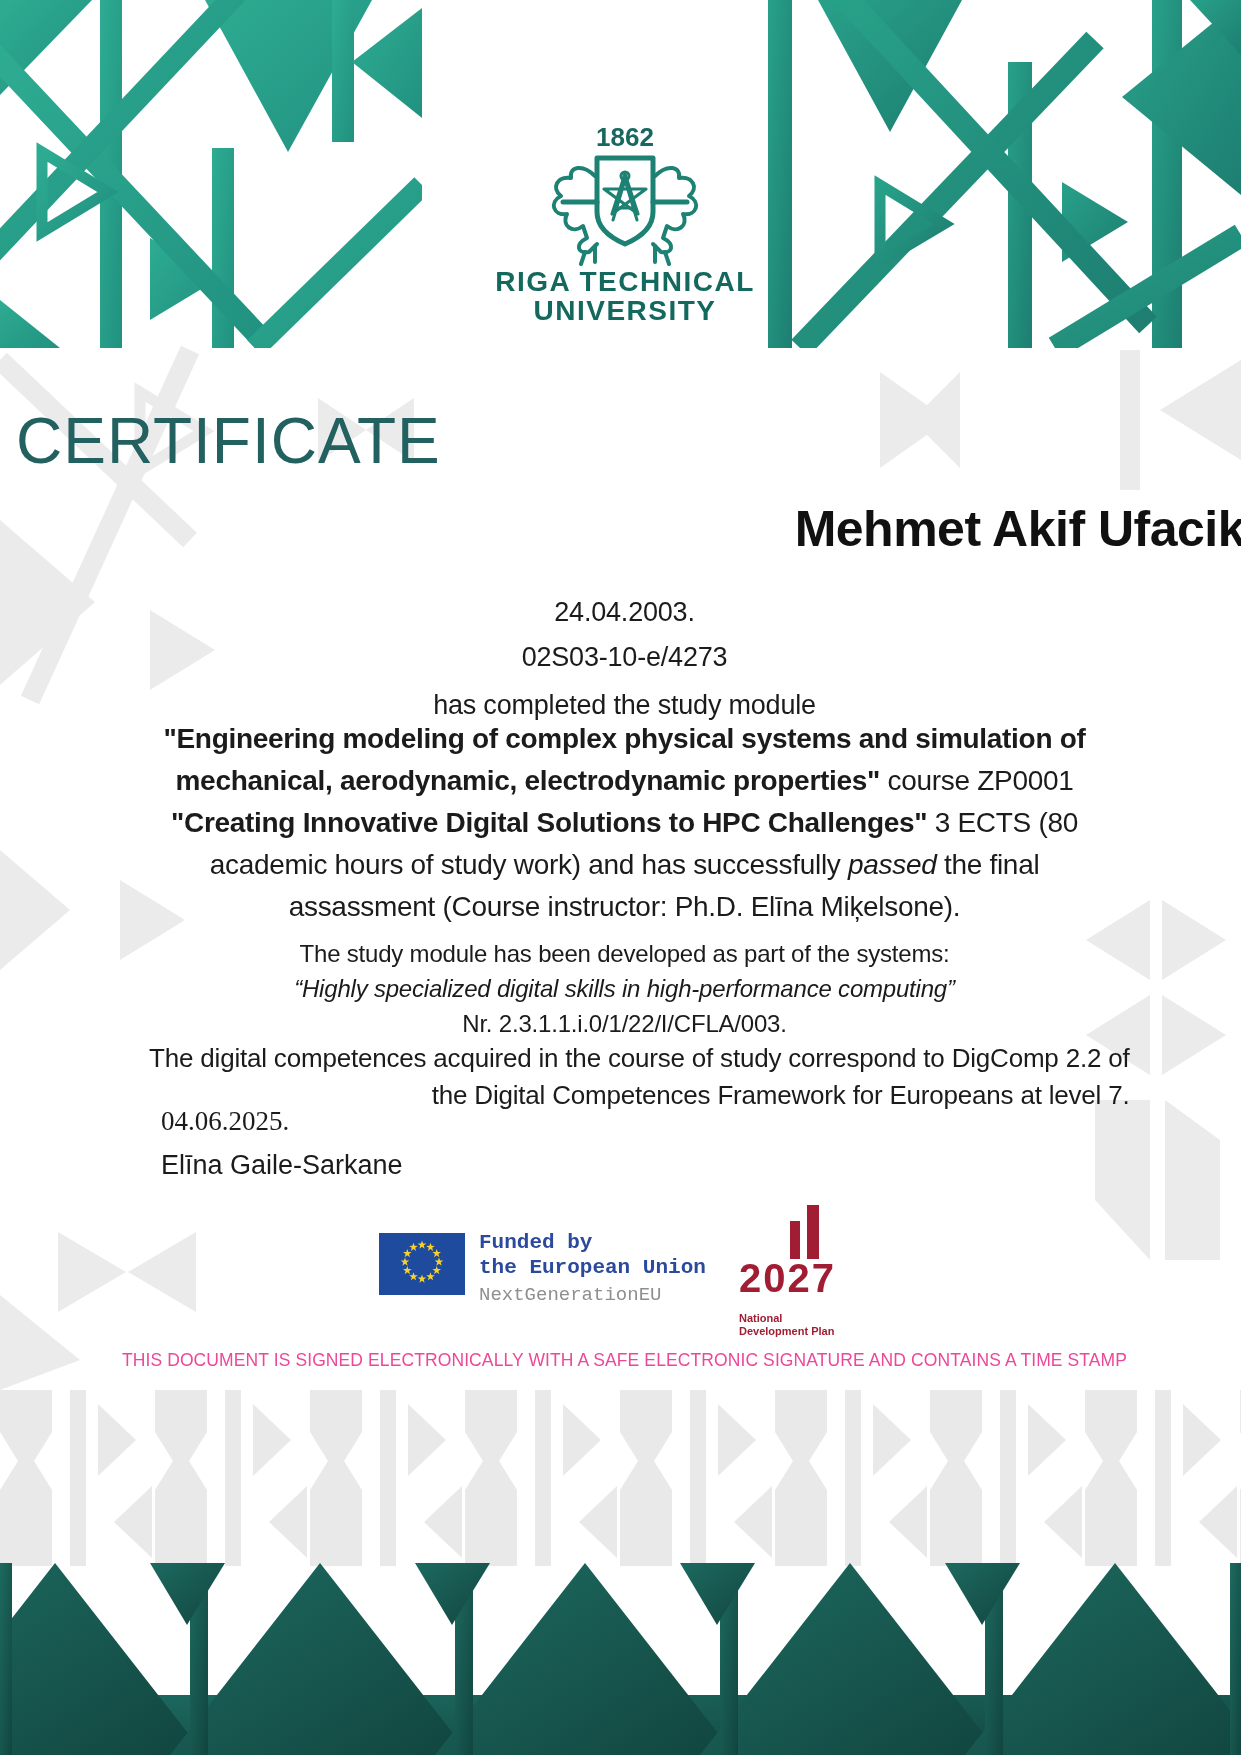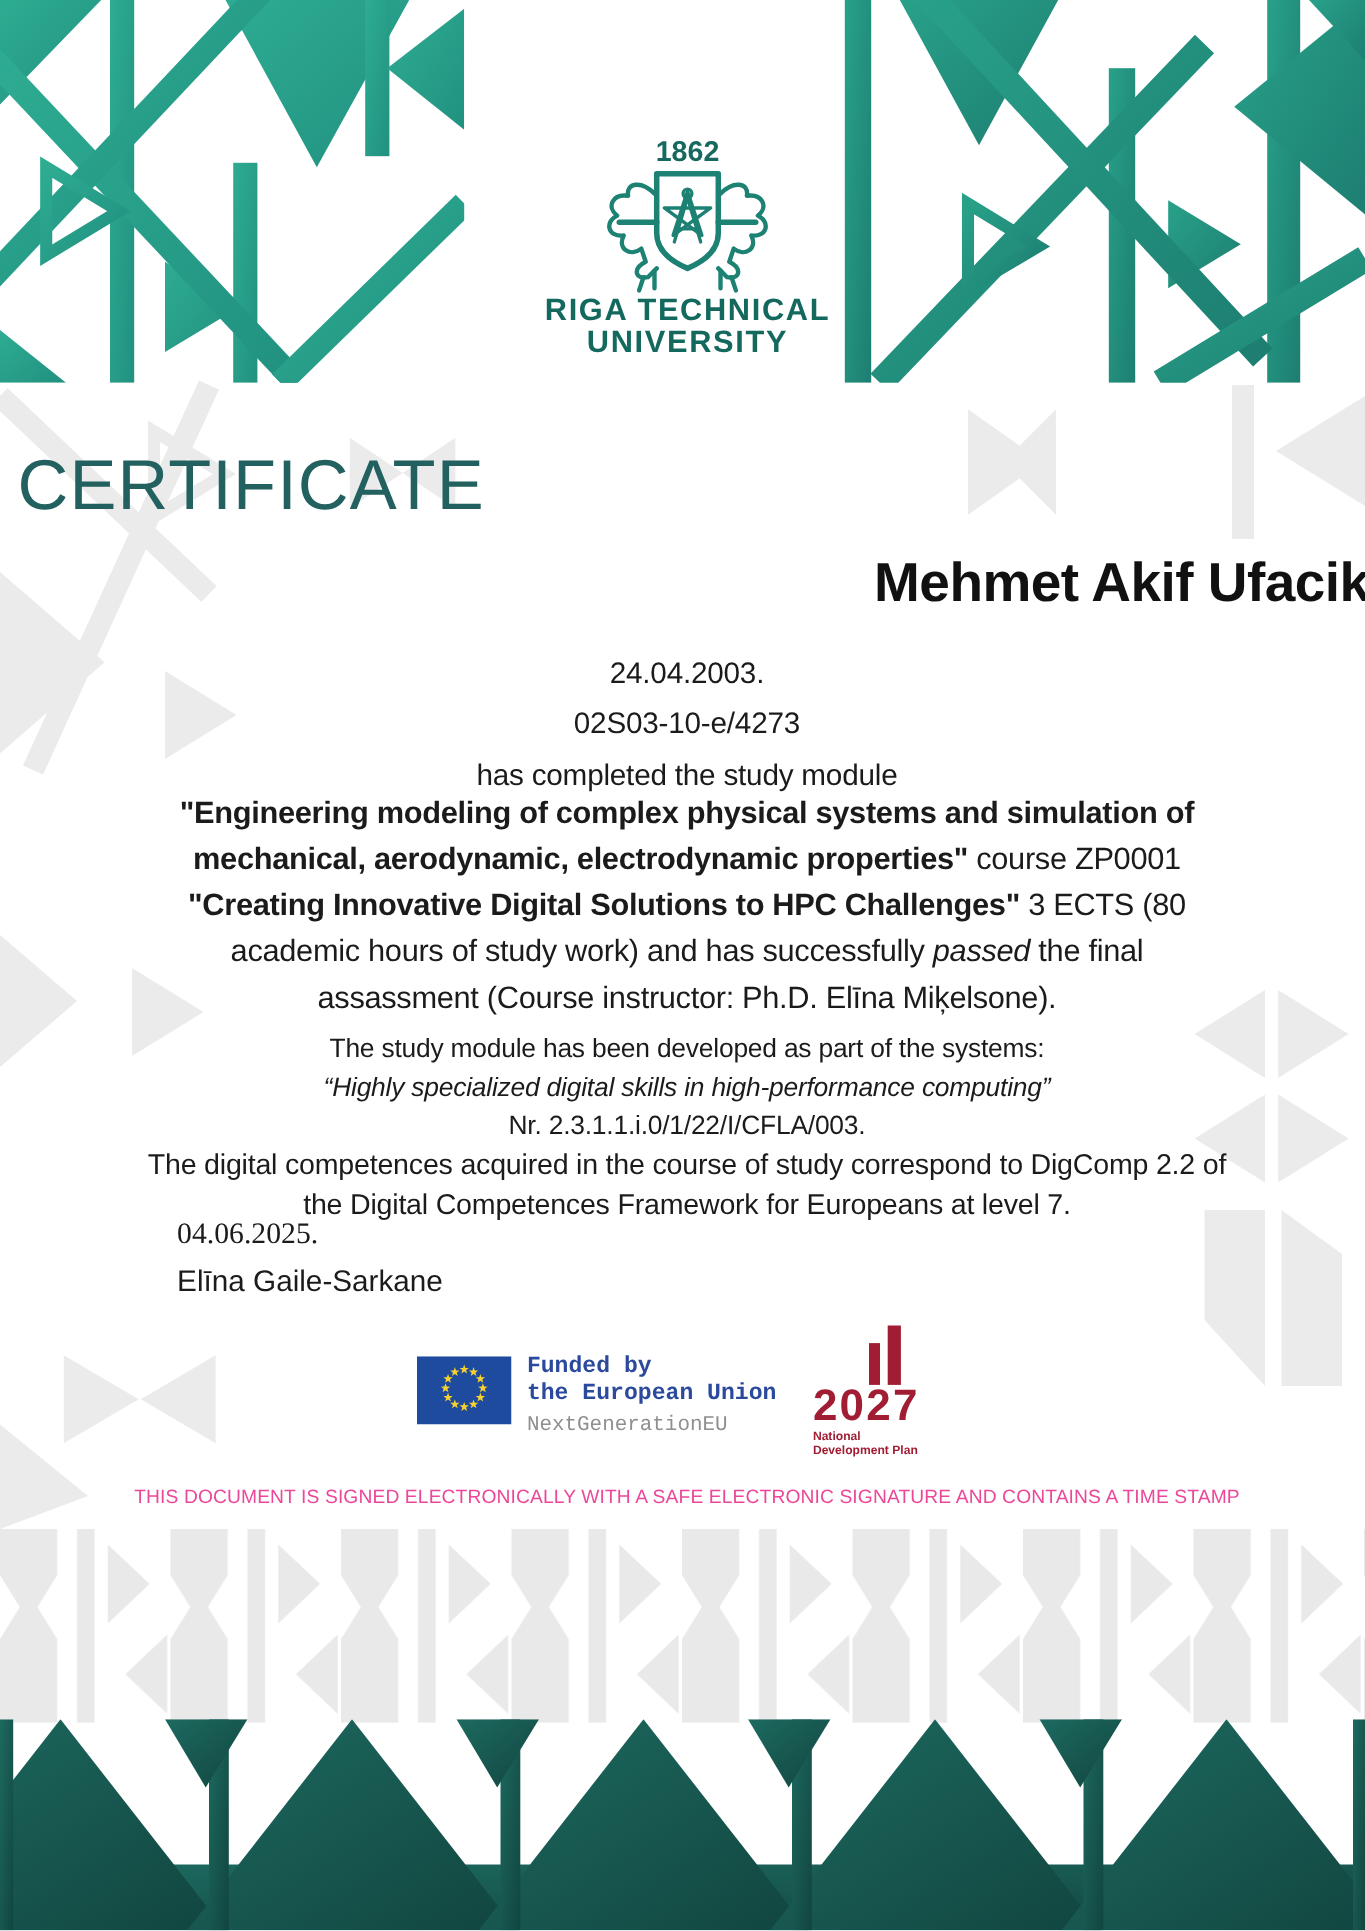--- a/index.html
+++ b/index.html
@@ -26,39 +26,39 @@
   .module{
     position:absolute;top:718px;left:50%;transform:translateX(-50%);
     width:965px;margin:0;text-align:center;font-size:28px;line-height:42px;
     letter-spacing:-0.3px;
   }
   .module .b{font-weight:700;}
   .i{font-style:italic;}
   .project{top:936px;font-size:24px;line-height:35px;}
   .competence{
     position:absolute;top:1040px;left:50%;transform:translateX(-50%);
-    width:1010px;text-align:center;font-size:26px;line-height:37px;letter-spacing:-0.2px;
+    width:1010px;text-align:right;font-size:26px;line-height:37px;letter-spacing:-0.2px;
   }
   .issue-date{position:absolute;top:1106px;left:157px;font-size:27px;font-family:Liberation Serif, serif;}
   .sig-row{
     position:absolute;top:1150px;left:157px;right:167px;
     display:flex;justify-content:space-between;font-size:27px;
   }
   .logos{position:absolute;left:0;top:1205px;width:100%;height:130px;}
   .eu{position:absolute;left:375px;top:28px;display:flex;align-items:flex-start;}
   .eu-text{margin-left:14px;margin-top:-3px;font-family:Liberation Mono, monospace;}
   .eu-blue{color:#2b4a9d;font-weight:700;font-size:21px;line-height:25px;}
   .eu-gray{color:#8f8f8f;font-weight:400;font-size:19px;line-height:25px;margin-top:3px;}
   .ndp{position:absolute;left:735px;top:0;width:130px;color:#a01d33;}
   .bars{height:54px;display:flex;justify-content:center;align-items:flex-end;gap:7px;padding-right:0px;}
   .bar{display:inline-block;background:#a01d33;}
   .bar.s{width:10px;height:38px;}
   .bar.t{width:12px;height:54px;}
   .ndp-year{font-size:40px;font-weight:700;letter-spacing:2px;line-height:38px;}
-  .ndp-sub{font-size:11px;font-weight:700;line-height:13px;margin-top:3px;}
+  .ndp-sub{font-size:11px;font-weight:700;line-height:13px;margin-top:15px;}
   .footer-notice{
     position:absolute;top:1350px;left:0;width:100%;text-align:center;
     font-size:17.5px;letter-spacing:0.1px;color:#ec4899;
   }
 </style>
 </head>
 <body>
 
 <div class="page">
 

